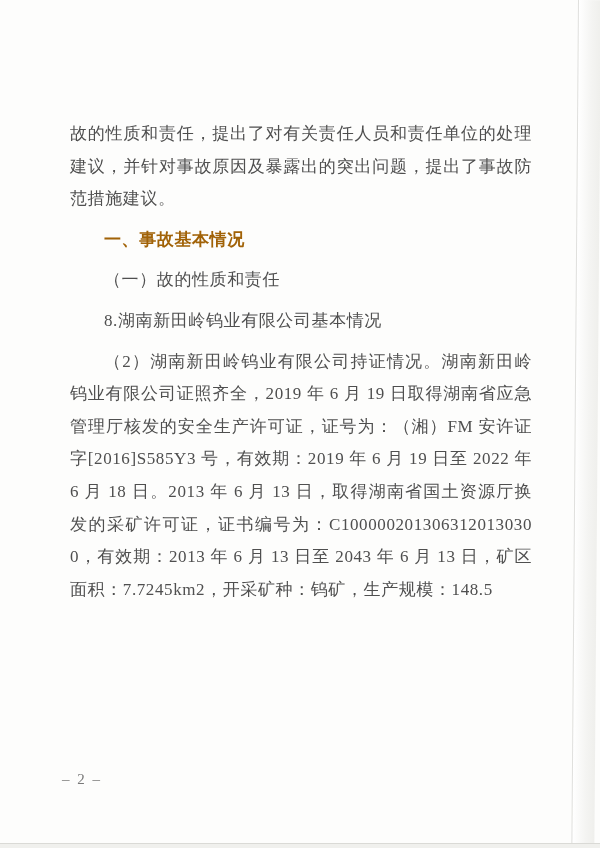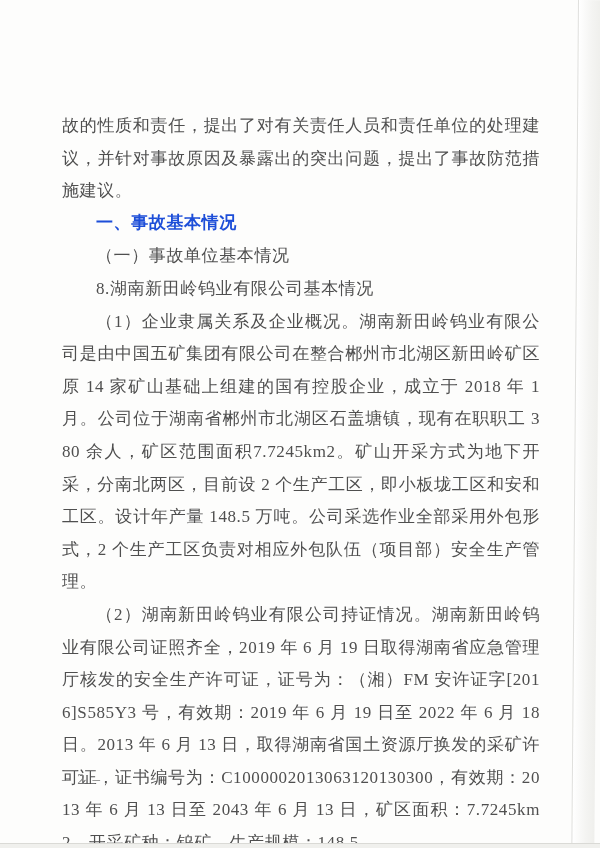--- a/index.html
+++ b/index.html
@@ -18,34 +18,33 @@
     font-family: "Liberation Serif", "DejaVu Serif", serif;
     color: #4f4f4f;
   }
   .text-block {
     position: absolute;
     top: 110px;
     left: 62px;
     width: 478px;
   }
   .text-block p {
-    margin: 0;
+    margin: 8px;
     font-size: 17px;
     line-height: 32.6px;
     letter-spacing: 0.6px;
     text-align: justify;
     text-justify: inter-ideograph;
     word-break: break-all;
   }
   .indent { text-indent: 2em; }
   .no-indent { text-indent: 0; }
   .heading {
     font-weight: 700;
-    color: #1d4ed8;
-    font-family: Liberation Mono, monospace;
+    color: #a16207;
   }
   .footer {
     position: absolute;
     top: 771px;
     left: 62px;
     font-size: 15px;
     letter-spacing: 2px;
     color: #787878;
   }
   
@@ -70,23 +69,22 @@
     border-top: 1px solid #dadad6;
   }
 </style>
 </head>
 <body>
 
 <div class="page">
   <div class="text-block">
     <p class="no-indent">故的性质和责任，提出了对有关责任人员和责任单位的处理建议，并针对事故原因及暴露出的突出问题，提出了事故防范措施建议。</p>
     <p class="heading indent">一、事故基本情况</p>
-    <p class="indent">（一）事故单位基本情况</p>
+    <p class="indent">（一）故的性质和责任</p>
     <p class="indent">8.湖南新田岭钨业有限公司基本情况</p>
-    <p class="indent">（1）企业隶属关系及企业概况。湖南新田岭钨业有限公司是由中国五矿集团有限公司在整合郴州市北湖区新田岭矿区原 14 家矿山基础上组建的国有控股企业，成立于 2018 年 1 月。公司位于湖南省郴州市北湖区石盖塘镇，现有在职职工 380 余人，矿区范围面积7.7245km2。矿山开采方式为地下开采，分南北两区，目前设 2 个生产工区，即小板垅工区和安和工区。设计年产量 148.5 万吨。公司采选作业全部采用外包形式，2 个生产工区负责对相应外包队伍（项目部）安全生产管理。</p>
     <p class="indent">（2）湖南新田岭钨业有限公司持证情况。湖南新田岭钨业有限公司证照齐全，2019 年 6 月 19 日取得湖南省应急管理厅核发的安全生产许可证，证号为：（湘）FM 安许证字[2016]S585Y3 号，有效期：2019 年 6 月 19 日至 2022 年 6 月 18 日。2013 年 6 月 13 日，取得湖南省国土资源厅换发的采矿许可证，证书编号为：C1000002013063120130300，有效期：2013 年 6 月 13 日至 2043 年 6 月 13 日，矿区面积：7.7245km2，开采矿种：钨矿，生产规模：148.5</p>
   </div>
 
   <div class="footer">– 2 –</div>
 
   <div class="scan-edge-right"></div>
   <div class="scan-edge-bottom"></div>
 </div>
 
 </body></html>

